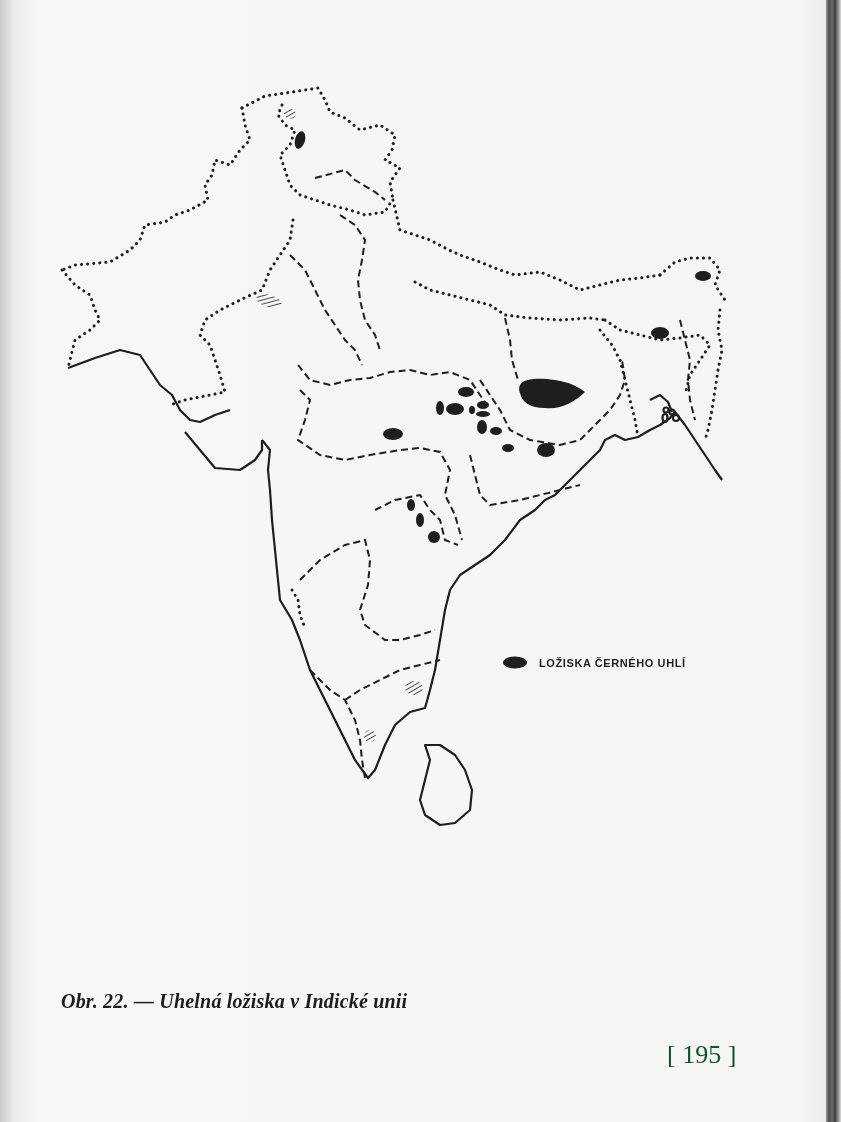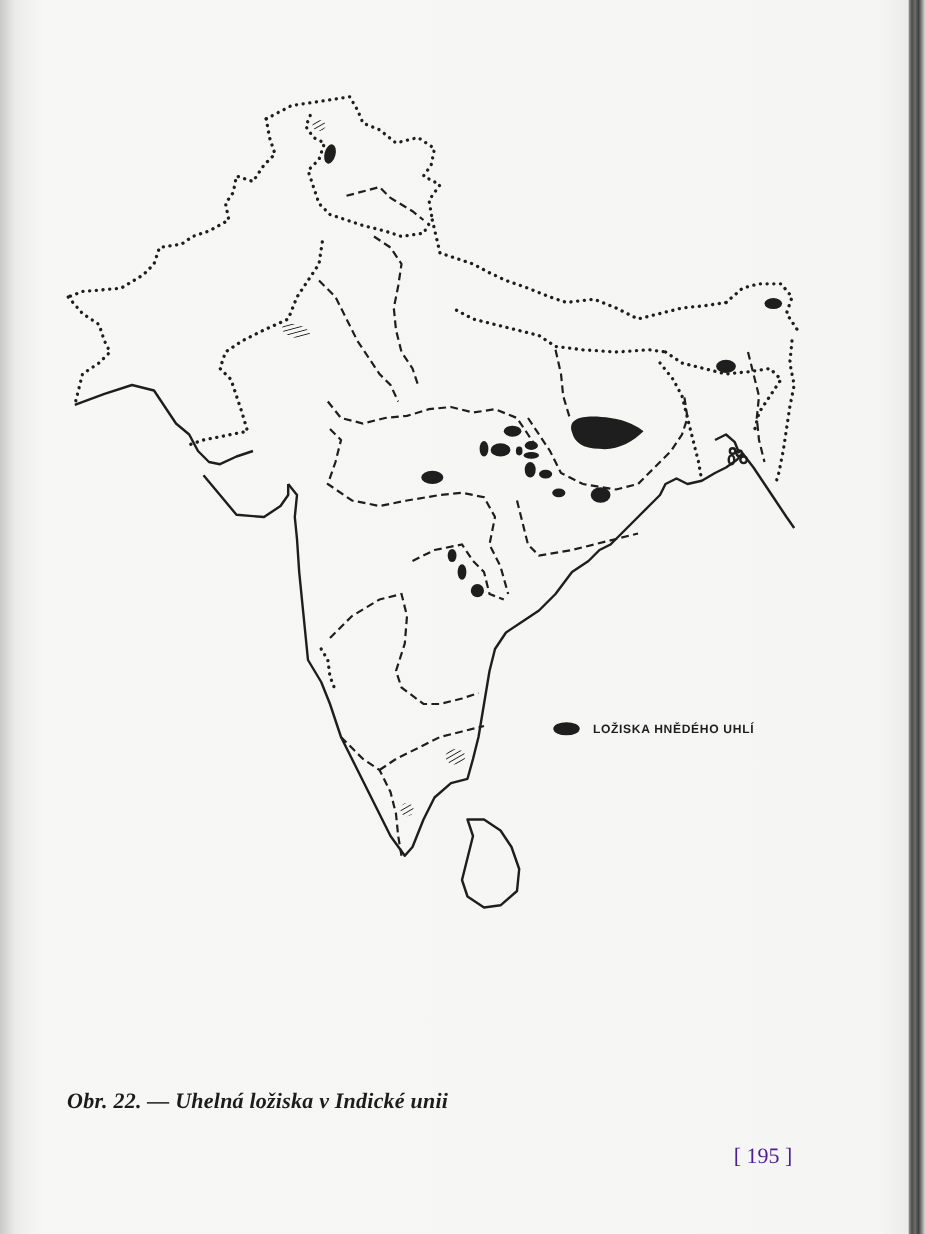--- a/index.html
+++ b/index.html
@@ -22,21 +22,21 @@
     .caption {
       position: absolute; left: 61px; top: 990px;
       font-family: "Liberation Serif", serif;
       font-style: italic; font-weight: bold;
       font-size: 20px; color: #1c1c1c; letter-spacing: 0.2px;
       white-space: nowrap;
     }
     .page-number {
       position: absolute; left: 667px; top: 1040px;
       font-family: "Liberation Serif", serif;
-      font-size: 20px; color: #4c1d95;
+      font-size: 26px; color: #14532d;
     }
     .legend {
       position: absolute; left: 500px; top: 650px;
       font-family: "Liberation Sans", sans-serif;
       font-size: 11px; font-weight: bold; color: #1e1e1e; letter-spacing: 0.6px;
     }
     .legend-row { display: flex; align-items: center; height: 25px; }
     .legend-swatch { width: 30px; height: 14px; margin-right: 9px; display: flex; align-items: center; justify-content: center; }
   </style>
 </head>
@@ -134,18 +134,18 @@
   </g>
 </svg>
 
 <div class="legend">
   <div class="legend-row">
     <span class="legend-swatch">
       <svg width="26" height="13" viewBox="0 0 26 13">
           <ellipse cx="13" cy="6.5" rx="12" ry="6" fill="#1e1e1e"></ellipse>
         </svg>
     </span>
-    <span>LOŽISKA HNĚDÉHO UHLÍ</span>
+    <span>LOŽISKA ČERNÉHO UHLÍ</span>
   </div>
 </div>
 
 <div class="caption">Obr. 22. — Uhelná ložiska v Indické unii</div>
 <div class="page-number">[ 195 ]</div>
 
 </body></html>

